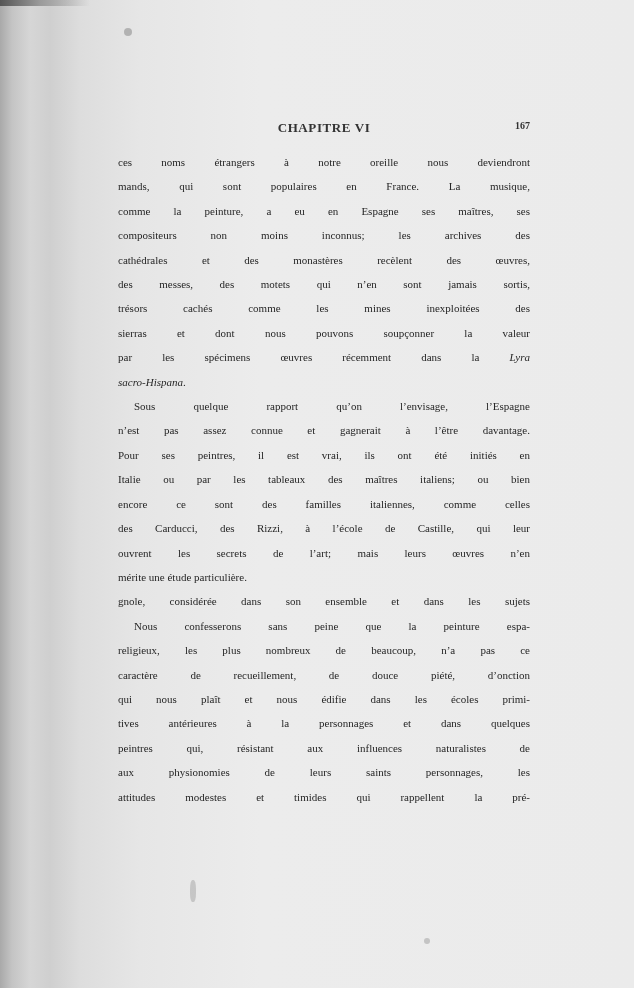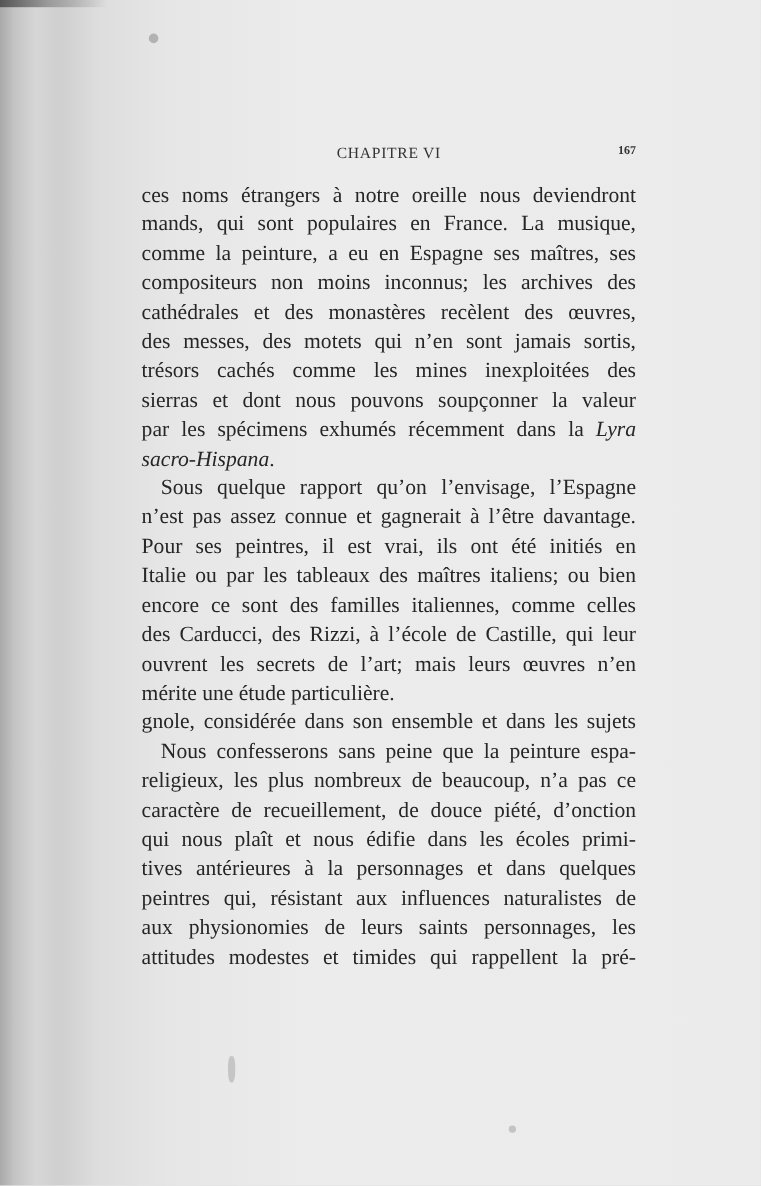--- a/index.html
+++ b/index.html
@@ -17,28 +17,28 @@
     .page::before {
       content: ""; position: absolute; left: 0; top: 0; width: 634px; height: 6px;
       background: linear-gradient(to right, #555 0px, #9a9a9a 40px, rgba(220,220,220,0) 90px);
     }
     .spot { position: absolute; border-radius: 50%; background: #9c9c9c; opacity: .7; }
     .running-head {
       position: absolute; left: 118px; top: 120px; width: 412px; height: 20px;
     }
     .chapter-title {
       position: absolute; left: 0; width: 412px; text-align: center;
-      font-size: 13px; letter-spacing: 0.6px; color: #333;
+      font-size: 13px; letter-spacing: 0.6px; color: #333; font-weight: bold;
     }
     .page-number {
       position: absolute; right: 0; font-size: 10px; font-weight: bold; color: #333;
     }
     .body-text {
       position: absolute; left: 118px; top: 150px; width: 412px;
-      font-size: 18px; line-height: 24.4px; text-align: justify; color: #262626;
+      font-size: 11px; line-height: 24.4px; text-align: justify; color: #262626;
     }
     .para { margin: 0; text-indent: 0; }
     .line { display: block; text-align: justify; text-align-last: justify; white-space: nowrap; }
     .line.last { text-align-last: left; }
     .italic { font-style: italic; }
   </style>
 </head>
 <body>
 
 <div class="page">
@@ -54,21 +54,21 @@
   <div class="body-text">
     <p class="para">
       <span class="line">ces noms étrangers à notre oreille nous deviendront</span>
       <span class="line">mands, qui sont populaires en France. La musique,</span>
       <span class="line">comme la peinture, a eu en Espagne ses maîtres, ses</span>
       <span class="line">compositeurs non moins inconnus; les archives des</span>
       <span class="line">cathédrales et des monastères recèlent des œuvres,</span>
       <span class="line">des messes, des motets qui n’en sont jamais sortis,</span>
       <span class="line">trésors cachés comme les mines inexploitées des</span>
       <span class="line">sierras et dont nous pouvons soupçonner la valeur</span>
-      <span class="line"><span>par les spécimens exhumés récemment dans la </span><span class="italic">Lyra</span></span>
+      <span class="line"><span>par les spécimens œuvres récemment dans la </span><span class="italic">Lyra</span></span>
       <span class="line last"><span class="italic">sacro-Hispana</span><span>.</span></span>
     </p>
     <p class="para">
       <span class="line" style="padding-left:16px;">Sous quelque rapport qu’on l’envisage, l’Espagne</span>
       <span class="line">n’est pas assez connue et gagnerait à l’être davantage.</span>
       <span class="line">Pour ses peintres, il est vrai, ils ont été initiés en</span>
       <span class="line">Italie ou par les tableaux des maîtres italiens; ou bien</span>
       <span class="line">encore ce sont des familles italiennes, comme celles</span>
       <span class="line">des Carducci, des Rizzi, à l’école de Castille, qui leur</span>
       <span class="line">ouvrent les secrets de l’art; mais leurs œuvres n’en</span>

